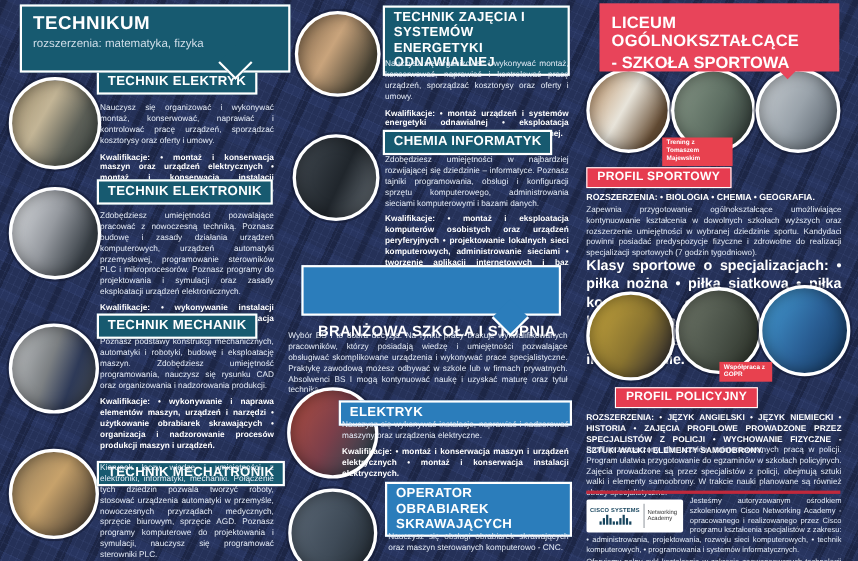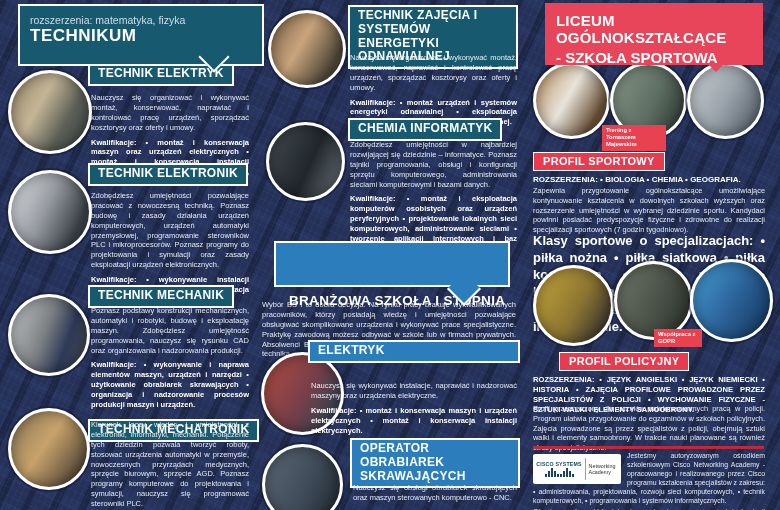--- a/index.html
+++ b/index.html
@@ -52,22 +52,22 @@
   .cisco-bars span{width:2px;background:#17455e;display:block;}
   .cisco-div{width:1px;background:#9aa0a6;align-self:stretch;margin:2px 3px;}
   .cisco-right{font-size:5.4px;color:#333;line-height:1.2;}
 </style>
 </head>
 <body>
 
 <div class="canvas">
 
   <div class="abs" style="left:18px;top:4px;width:222px;height:48px;background:#175a70;border:2px solid #fff;padding:5px 10px;z-index:3;">
+    <div style="color:#fff;font-weight:bold;font-size:17px;letter-spacing:.5px;">TECHNIKUM</div>
     <div style="color:#cfdde8;font-size:10.5px;margin-top:3px;">rozszerzenia: matematyka, fizyka</div>
-    <div style="color:#fff;font-weight:bold;font-size:17px;letter-spacing:.5px;">TECHNIKUM</div>
   </div>
   <div class="tail tail-teal" style="left:203px;top:46px;width:20px;height:20px;z-index:4;"></div>
 
   <div class="circle ph-el1" style="left:8px;top:70px;width:78px;height:78px;"></div>
   <div class="abs hdr hdr-teal" style="left:88px;top:63px;">TECHNIK ELEKTRYK</div>
   <div class="abs body-txt" style="left:91px;top:93px;width:158px;">
     <div>Nauczysz się organizować i wykonywać montaż, konserwować, naprawiać i kontrolować pracę urządzeń, sporządzać kosztorysy oraz oferty i umowy.</div>
     <div class="kwal">Kwalifikacje: • montaż i konserwacja maszyn oraz urządzeń elektrycznych • montaż i konserwacja instalacji elektrycznych • eksploatacja maszyn, urządzeń i instalacji elektrycznych.</div>
   </div>
 
@@ -106,21 +106,21 @@
     <div class="kwal">Kwalifikacje: • montaż i eksploatacja komputerów osobistych oraz urządzeń peryferyjnych • projektowanie lokalnych sieci komputerowych, administrowanie sieciami • tworzenie aplikacji internetowych i baz danych, administrowanie bazami.</div>
   </div>
 
   <div class="abs" style="left:274px;top:241px;width:232px;height:42px;background:#2b7dbb;border:2px solid #fff;z-index:3;">
     <div style="color:#fff;font-weight:bold;font-size:13.5px;padding:12px 0 0 13px;letter-spacing:.3px;margin-top:38px;">BRANŻOWA SZKOŁA I STOPNIA</div>
   </div>
   <div class="tail tail-blue" style="left:452px;top:277px;width:22px;height:22px;z-index:4;"></div>
   <div class="abs body-txt" style="left:262px;top:300px;width:254px;">Wybór BS I to dobra decyzja. Na rynku pracy brakuje wykwalifikowanych pracowników, którzy posiadają wiedzę i umiejętności pozwalające obsługiwać skomplikowane urządzenia i wykonywać prace specjalistyczne. Praktykę zawodową możesz odbywać w szkole lub w firmach prywatnych. Absolwenci BS I mogą kontynuować naukę i uzyskać maturę oraz tytuł technika.</div>
 
   <div class="circle ph-eb1" style="left:261px;top:352px;width:77px;height:77px;"></div>
-  <div class="abs hdr hdr-blue" style="left:308px;top:340px;width:192px;">ELEKTRYK</div>
+  <div class="abs hdr hdr-blue" style="left:308px;top:364px;width:192px;">ELEKTRYK</div>
   <div class="abs body-txt" style="left:311px;top:381px;width:206px;">
     <div>Nauczysz się wykonywać instalacje, naprawiać i nadzorować maszyny oraz urządzenia elektryczne.</div>
     <div class="kwal">Kwalifikacje: • montaż i konserwacja maszyn i urządzeń elektrycznych • montaż i konserwacja instalacji elektrycznych.</div>
   </div>
 
   <div class="circle ph-op1" style="left:262px;top:444px;width:75px;height:75px;"></div>
   <div class="abs hdr hdr-blue" style="left:350px;top:438px;width:150px;">OPERATOR OBRABIAREK SKRAWAJĄCYCH</div>
   <div class="abs body-txt" style="left:353px;top:483px;width:164px;">
     <div>Nauczysz się obsługi obrabiarek skrawających oraz maszyn sterowanych komputerowo - CNC.</div>
     <div class="kwal">Kwalifikacje: • użytkowanie obrabiarek skrawają</div>

